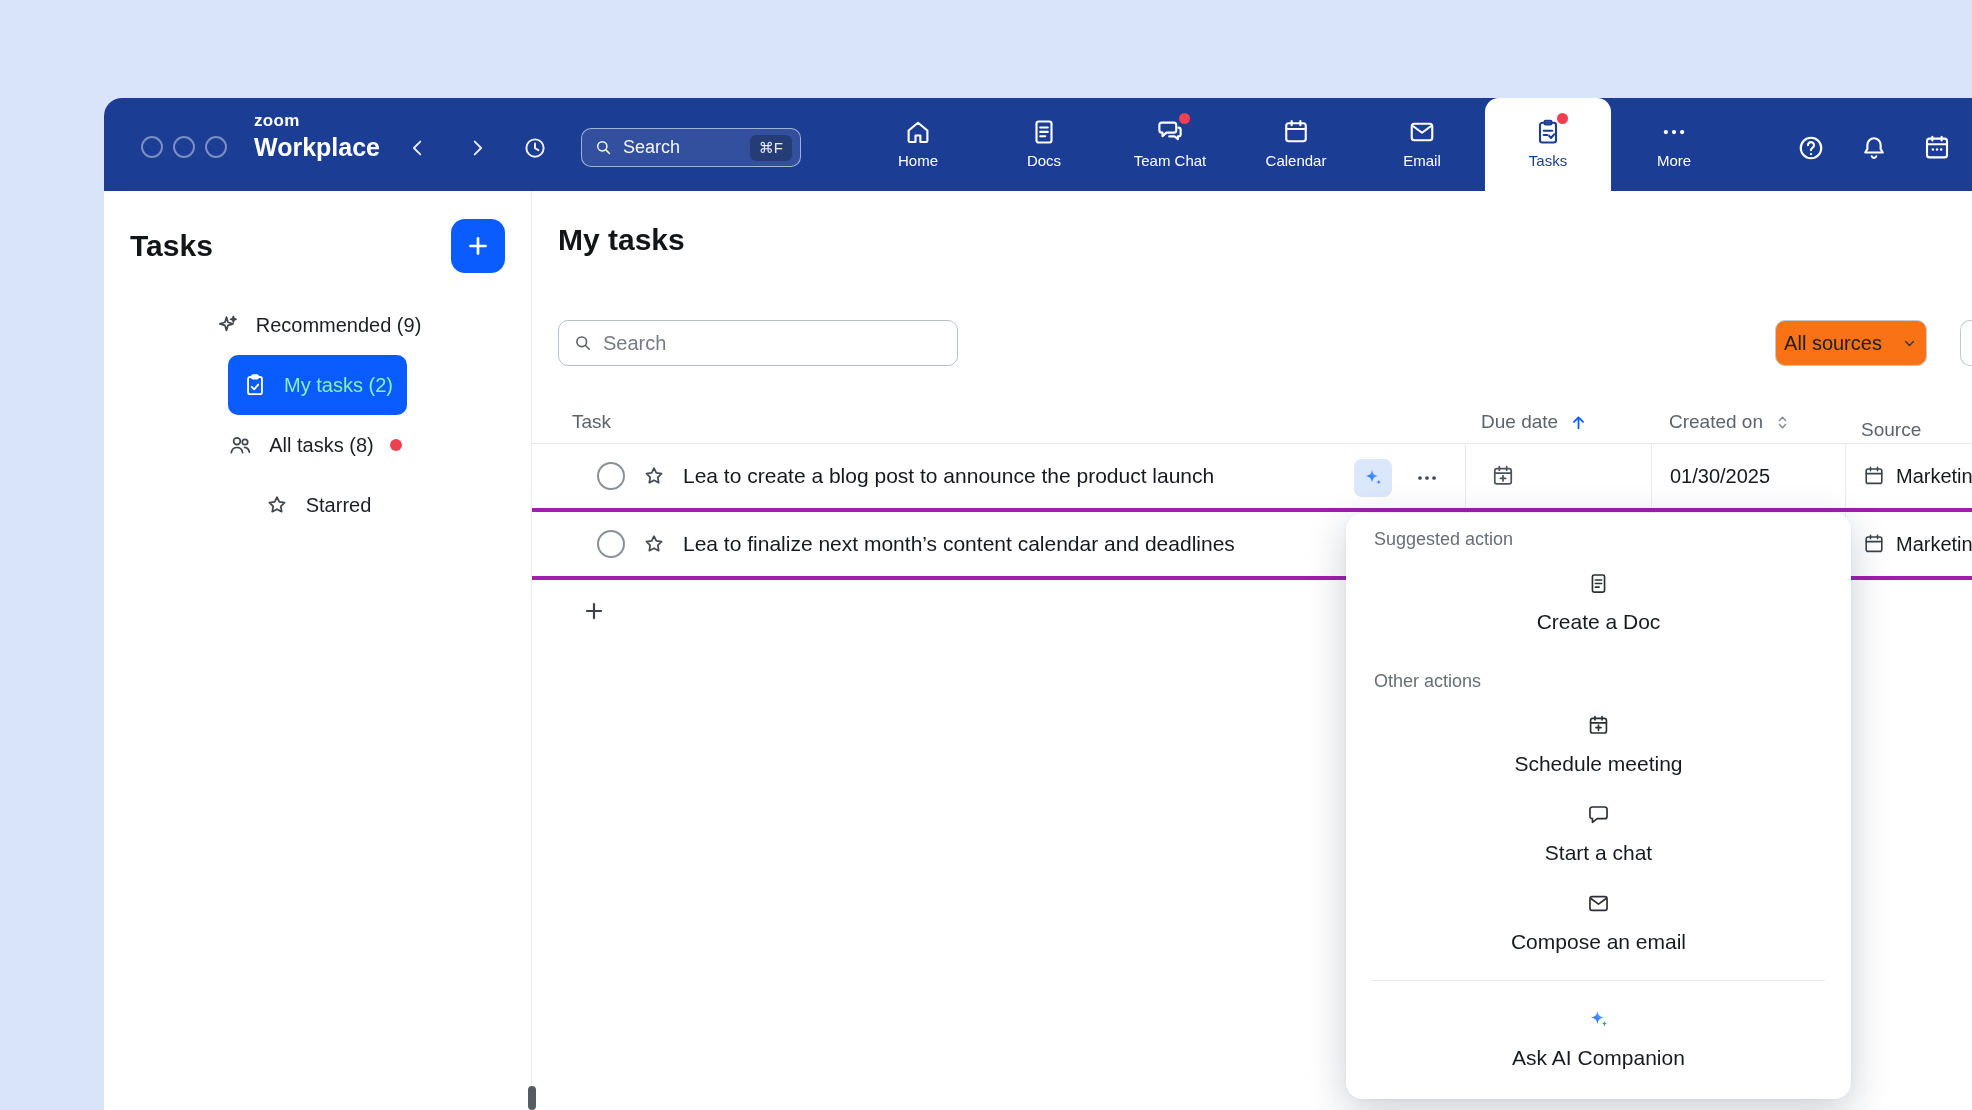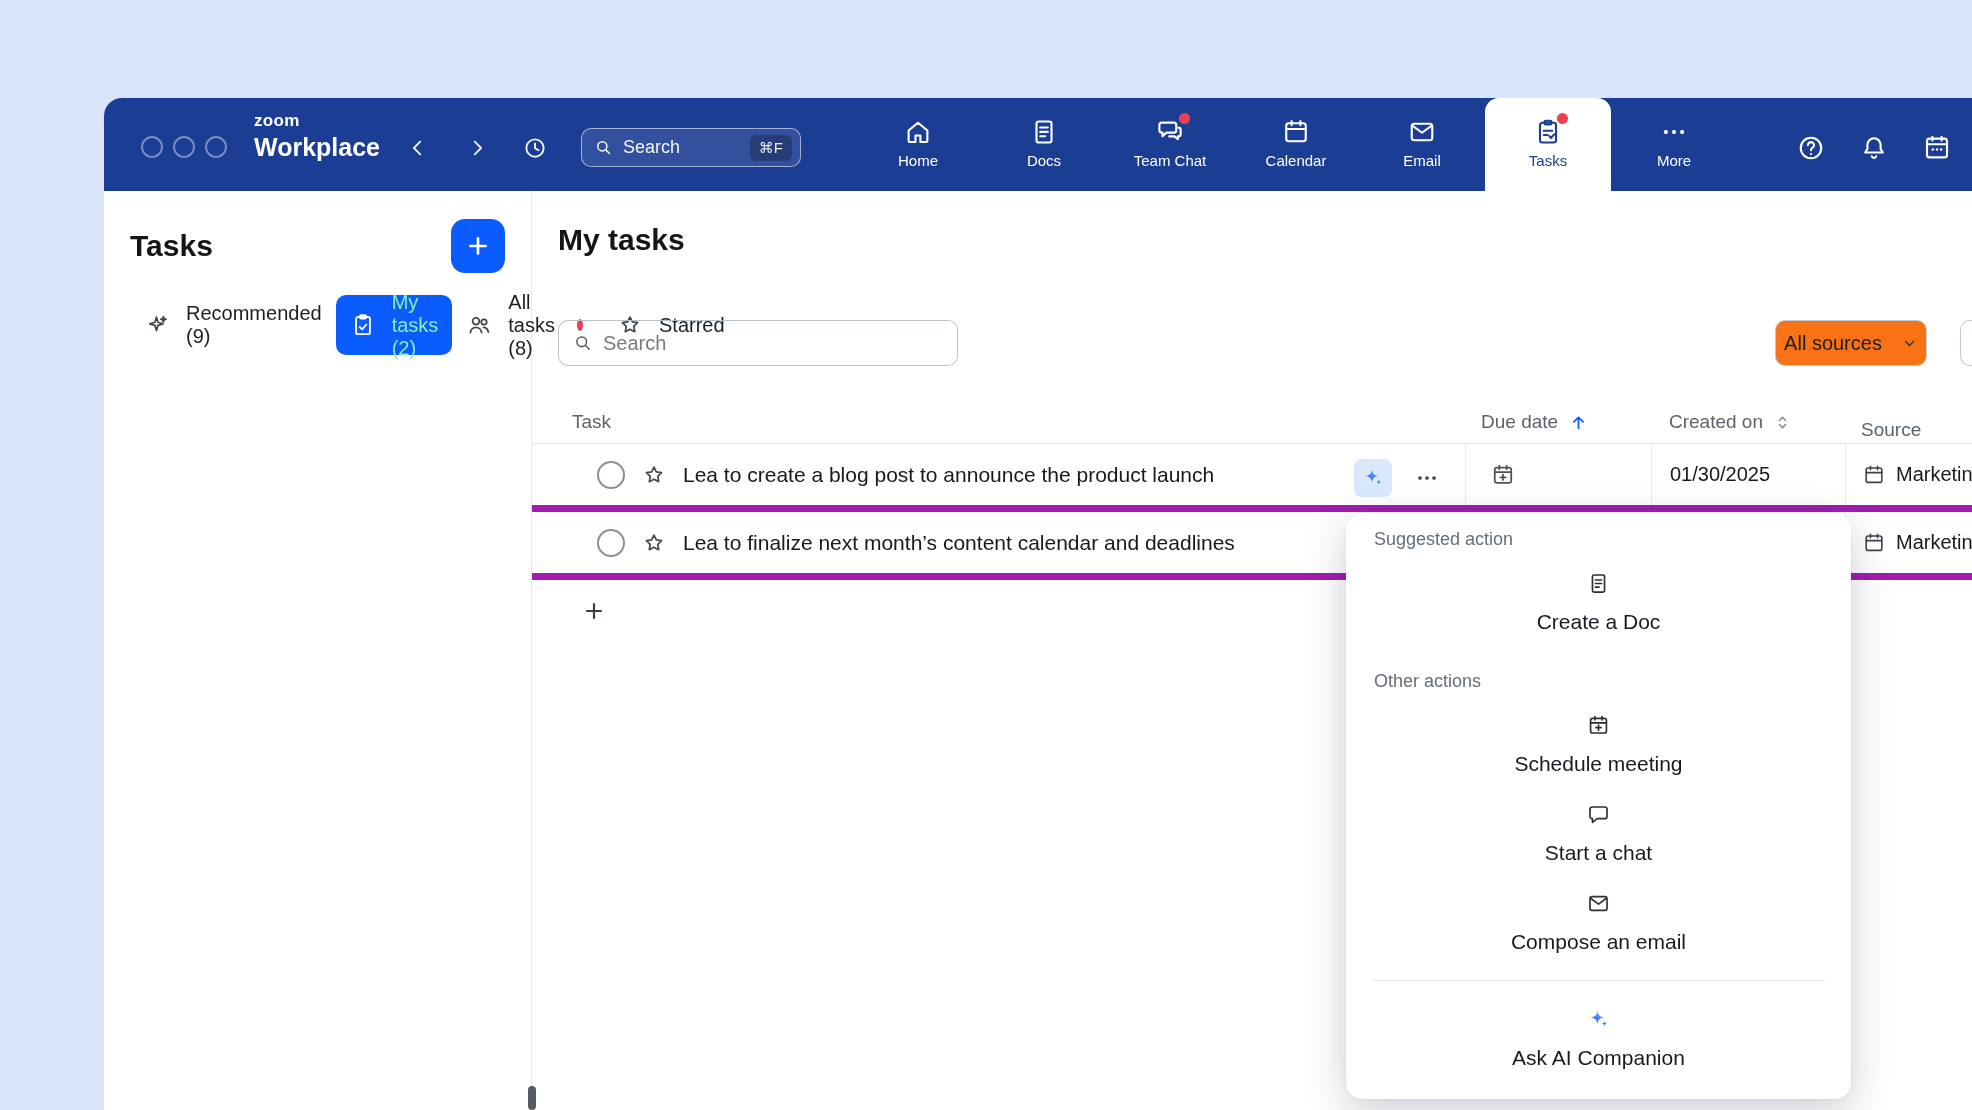--- a/index.html
+++ b/index.html
@@ -39,21 +39,21 @@
           display:flex; align-items:center; justify-content:center; cursor:pointer; }
   .rbtn.help { left:1689px; } .rbtn.bell { left:1752px; } .rbtn.rcal { left:1815px; }
 
   
   .wbody { flex:1; display:flex; min-height:0; }
   .sidebar { position:relative; width:428px; flex:none; border-right:1px solid #e8eaee; padding:26px 26px 0; }
   .sb-head { display:flex; justify-content:space-between; align-items:center; margin-top:2px; }
   .sb-title { font-size:30px; font-weight:700; color:#131619; }
   .add-btn { width:54px; height:54px; border-radius:14px; background:#0b5cff; border:none; color:#fff;
              display:flex; align-items:center; justify-content:center; cursor:pointer; }
-  .sb-menu { margin-top:22px; display:flex; flex-direction:row;align-items:center; }
+  .sb-menu { margin-top:22px; display:flex; flex-direction:column;align-items:center; }
   .sb-item { height:60px; border-radius:10px; display:flex; align-items:center; gap:16px; padding:0 14px;
              font-size:20px; color:#1b1f24; cursor:pointer; }
   .sb-item .sico { width:26px; height:26px; color:#40464d; flex:none; display:flex; }
   .sb-item.active { background:#0b5cff; color:#86efac; }
   .sb-item.active .sico { color:#fff; }
   .reddot { margin-left:auto; margin-right:6px; width:12px; height:12px; border-radius:50%; background:#ef4050; }
 
   .main { position:relative; flex:1; min-width:0; }
   .main-title { position:absolute; left:26px; top:32px; font-size:30px; font-weight:700; color:#131619; }
   .search-box { position:absolute; left:26px; top:129px; width:400px; height:46px; border:1.5px solid #b9c0c9;
@@ -69,21 +69,21 @@
 
   
   .thead { position:absolute; left:0; right:0; top:210px; height:43px; border-bottom:1px solid #e6e8eb;
            display:flex; align-items:center; color:#5c636c; font-size:19px; }
   .col-task { width:933px; flex:none; padding-left:40px; }
   .col-due { width:186px; flex:none; padding-left:16px; display:flex; align-items:center; gap:10px; }
   .col-created { width:194px; flex:none; padding-left:18px; display:flex; align-items:center; gap:10px; }
   .col-source { flex:1; min-width:0; padding-left:16px; display:flex; align-items:center; gap:10px;margin-top:16px; }
   .sort-btn { display:flex; align-items:center; background:none; border:none; cursor:pointer; padding:0; }
 
-  .trow { position:absolute; left:0; right:0; height:68px; border-bottom:7px solid #a21caf; display:flex; cursor:pointer; }
+  .trow { position:absolute; left:0; right:0; height:68px; border-bottom:4px solid #a21caf; display:flex; cursor:pointer; }
   .trow.r1 { top:253px; } .trow.r2 { top:321px; }
   .cell-task { width:933px; flex:none; position:relative; display:flex; align-items:center; padding-left:65px; }
   .cell { border-left:1px solid #e9ebee; display:flex; align-items:center; }
   .cell-due { width:186px; flex:none; padding-left:24px; color:#4c535b; }
   .cell-created { width:194px; flex:none; padding-left:18px; font-size:20px; color:#16191d; }
   .cell-source { flex:1; min-width:0; padding-left:16px; gap:10px; color:#3c434a; overflow:hidden; }
   .cell-source .src-txt { font-size:20px; color:#16191d; white-space:nowrap; overflow:hidden; }
   .radio { width:28px; height:28px; border-radius:50%; border:2px solid #8a9099; flex:none; }
   .star-btn { margin-left:16px; width:26px; height:26px; color:#454c53; flex:none; display:flex; background:none; border:none; cursor:pointer; padding:0; }
   .task-txt { margin-left:16px; font-size:21px; color:#16191d; white-space:nowrap; overflow:hidden; }

